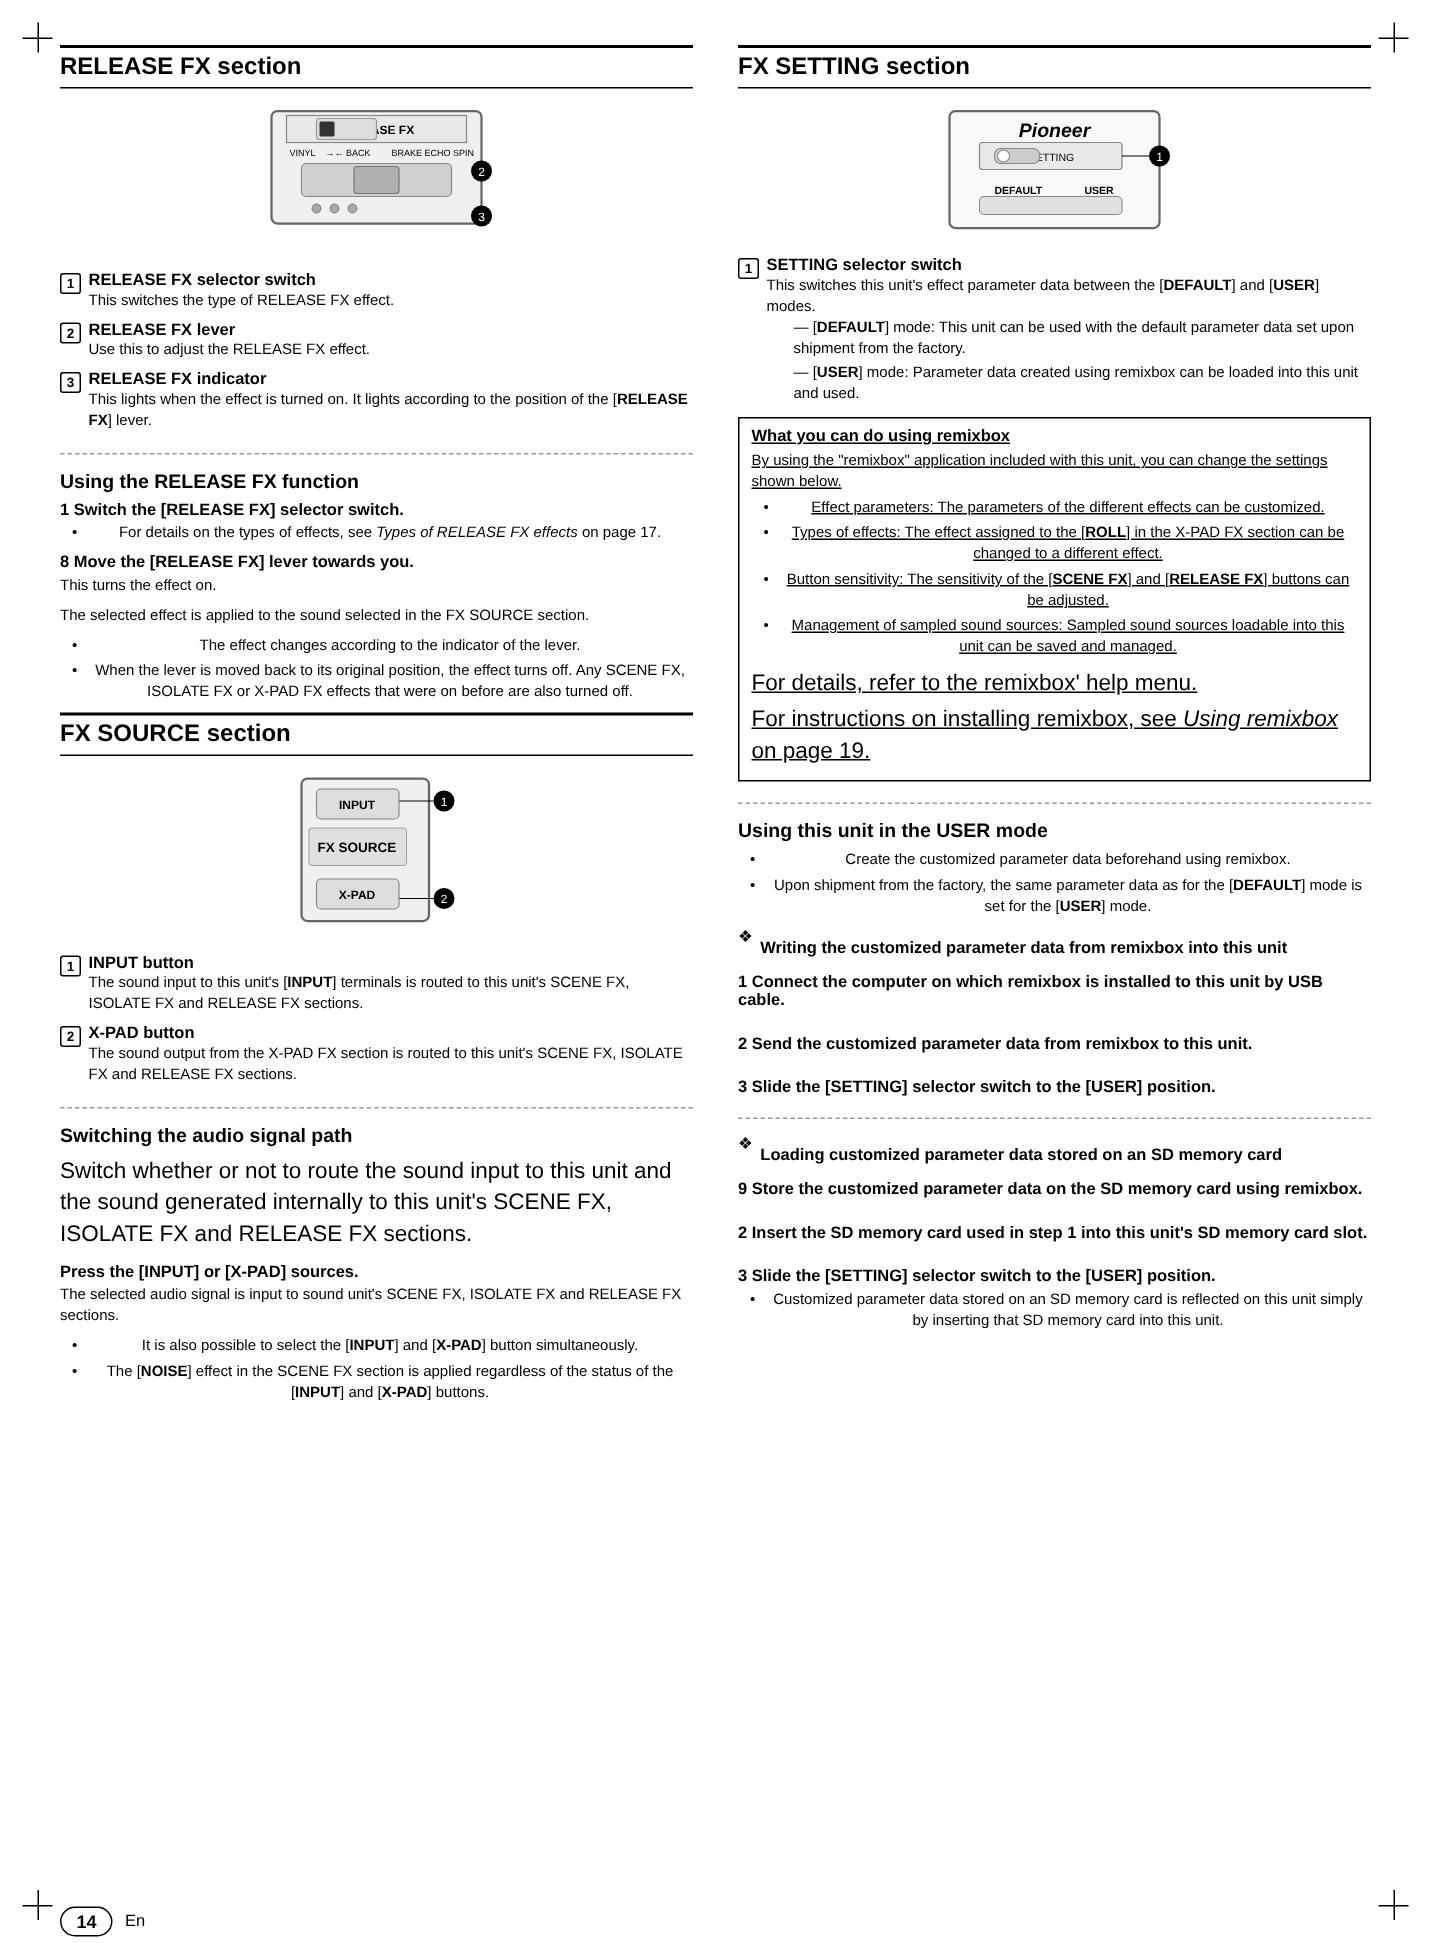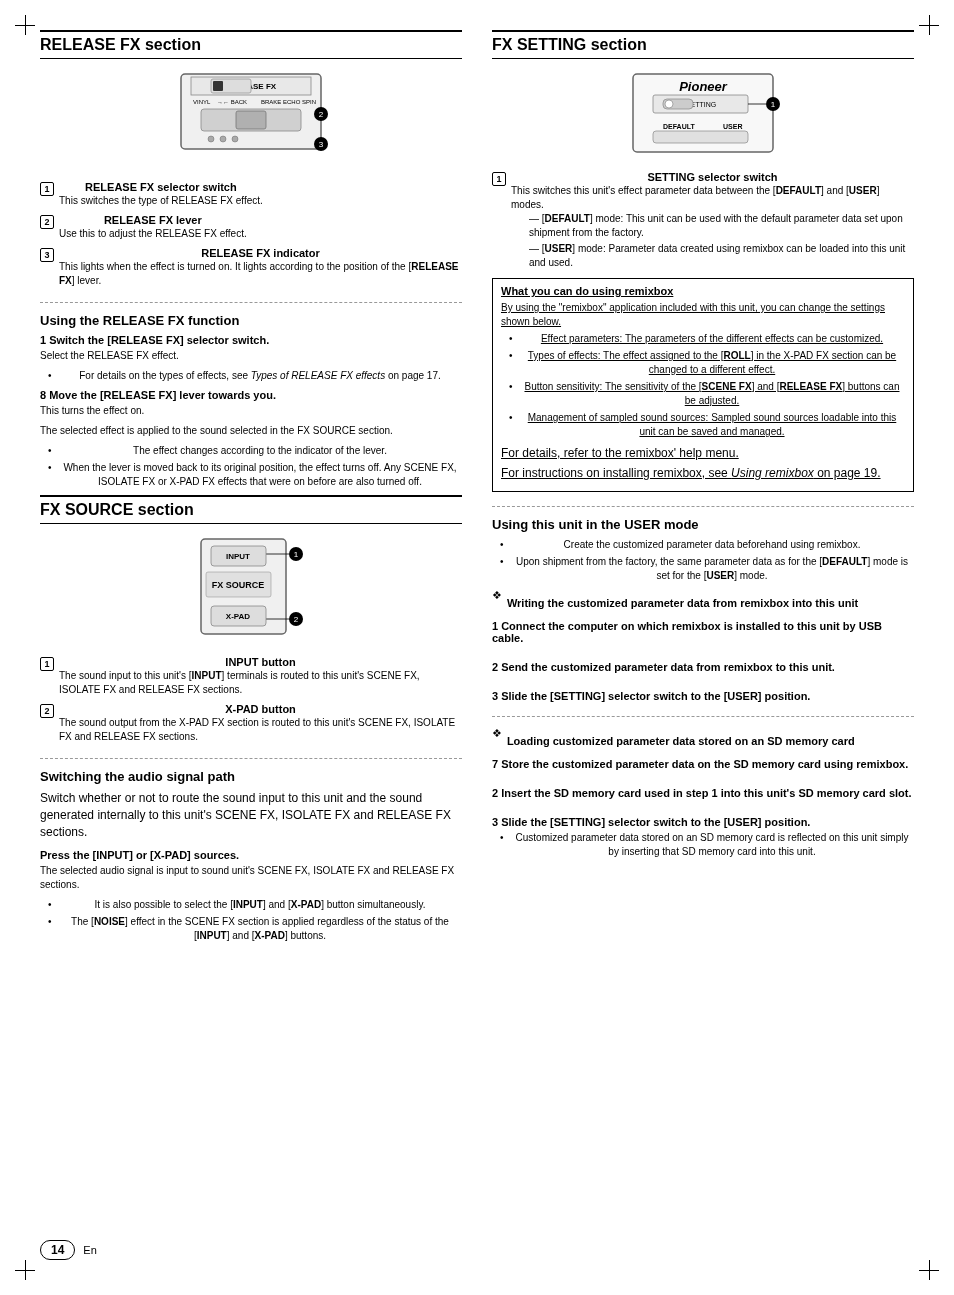--- a/index.html
+++ b/index.html
@@ -54,21 +54,21 @@
       height: 14px;
       border: 1.5px solid #000;
       border-radius: 2px;
       font-size: 9px;
       font-weight: bold;
       margin-right: 5px;
       flex-shrink: 0;
       margin-top: 1px;
     }
     .item-content {}
-    .item-title { font-weight: bold; font-size: 11px; text-align: center; }
+    .item-title { font-weight: bold; font-size: 11px; }
     .item-desc { font-size: 10px; margin-top: 1px; line-height: 1.4; }
 
     
     .dashed-sep {
       border: none;
       border-top: 1px dashed #999;
       margin: 14px 0 10px;
     }
 
     
@@ -145,21 +145,21 @@
 
     
     .italic { font-style: italic; }
 
     
     b { font-weight: bold; }
 
     
     .page-number {
       position: absolute;
-      bottom: 35px;
+      bottom: 4px;
       left: 40px;
       display: flex;
       align-items: center;
       gap: 8px;
     }
     .page-num-box {
       border: 1.5px solid #000;
       border-radius: 12px;
       padding: 2px 10px;
       font-size: 12px;
@@ -185,21 +185,21 @@
     .ch-br { bottom: 15px; right: 15px; }
 
     .dash-item {
       padding-left: 18px;
       font-size: 10px;
       line-height: 1.4;
       margin-bottom: 2px;
     }
 
     .note-text {
-      font-size: 12px;
+      font-size: 15px;
       line-height: 1.4;
       margin-bottom: 3px;
     }
 
     .italic-link { font-style: italic; }
 
     .page-wrapper {
       position: relative;
       width: 954px;
       min-height: 1295px;
@@ -276,21 +276,20 @@
           </div>
         </div>
       </div>
 
       <hr class="dashed-sep">
 
       <div>
         <div class="subsection-title">Using the RELEASE FX function</div>
 
         <div class="step-title">1  Switch the [RELEASE FX] selector switch.</div>
-        <div class="step-desc">Select the RELEASE FX effect.</div>
         <ul class="bullet-list">
           <li>For details on the types of effects, see <span class="italic">Types of RELEASE FX effects</span> on page 17.</li>
         </ul>
 
         <div class="step-title">8  Move the [RELEASE FX] lever towards you.</div>
         <div class="step-desc">This turns the effect on.</div>
         <div class="step-desc">The selected effect is applied to the sound selected in the FX SOURCE section.</div>
         <ul class="bullet-list">
           <li>The effect changes according to the indicator of the lever.</li>
           <li>When the lever is moved back to its original position, the effect turns off. Any SCENE FX, ISOLATE FX or X-PAD FX effects that were on before are also turned off.</li>
@@ -432,21 +431,21 @@
       </div>
 
       <hr class="dashed-sep">
 
       <div>
         <div class="diamond-item">
           <span class="diamond">❖</span>
           <div class="bold-step">Loading customized parameter data stored on an SD memory card</div>
         </div>
 
-        <div class="bold-step">7  Store the customized parameter data on the SD memory card using remixbox.</div>
+        <div class="bold-step">9  Store the customized parameter data on the SD memory card using remixbox.</div>
         <div style="height:6px"></div>
         <div class="bold-step">2  Insert the SD memory card used in step 1 into this unit's SD memory card slot.</div>
         <div style="height:6px"></div>
         <div class="bold-step">3  Slide the [SETTING] selector switch to the [USER] position.</div>
         <ul class="bullet-list">
           <li>Customized parameter data stored on an SD memory card is reflected on this unit simply by inserting that SD memory card into this unit.</li>
         </ul>
       </div>
 
     </div>

